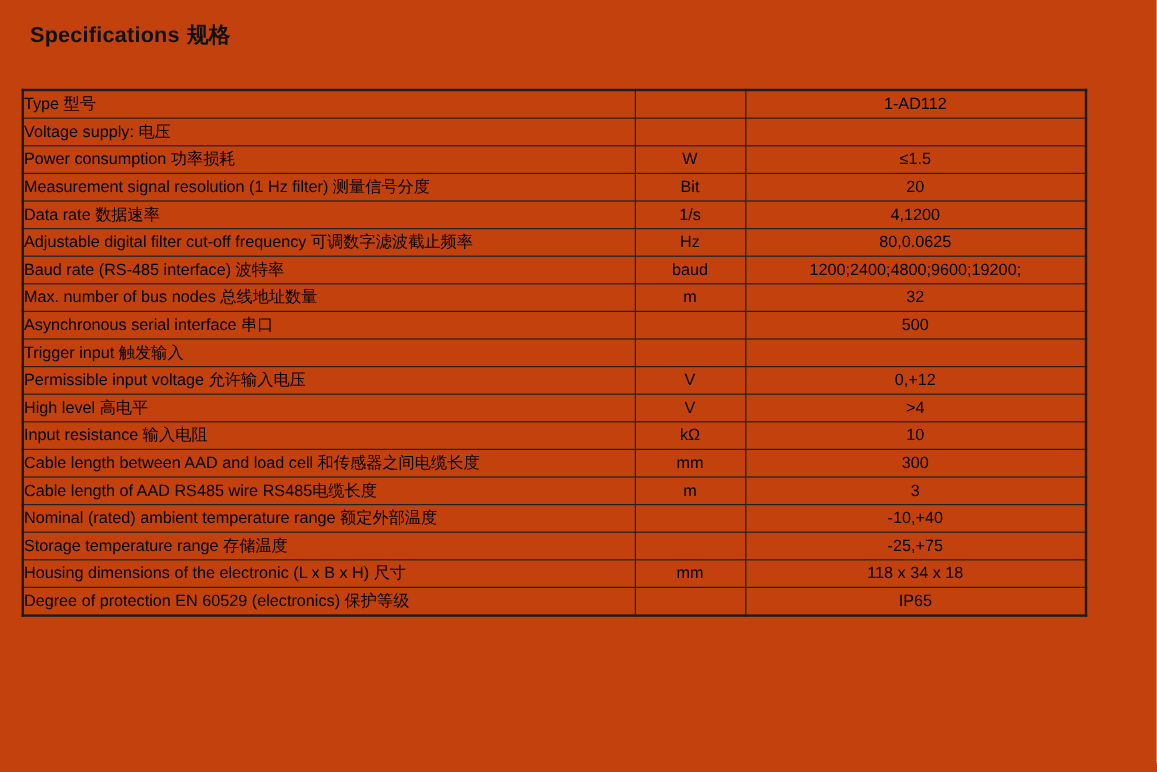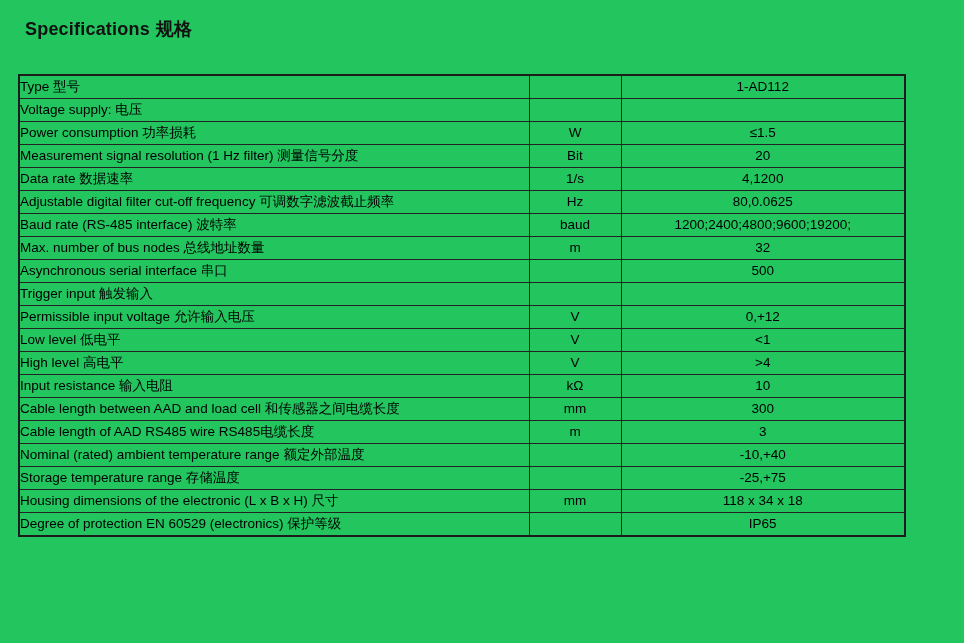--- a/index.html
+++ b/index.html
@@ -9,21 +9,21 @@
     width: 964px;
     height: 643px;
     font-family: "Liberation Sans", sans-serif;
     color: #000000;
     overflow: hidden;
   }
   .page {
     position: relative;
     width: 964px;
     height: 643px;
-    background: #22c55e;
+    background: #c2410c;
   }
   .title {
     position: absolute;
     left: 25px;
     top: 17px;
     margin: 0;
     font-size: 18px;
     font-weight: bold;
     color: #111111;
     letter-spacing: 0.2px;
@@ -128,25 +128,20 @@
           <td class="cell-label">Trigger input 触发输入</td>
           <td class="cell-unit"></td>
           <td class="cell-value"></td>
         </tr>
         <tr>
           <td class="cell-label">Permissible input voltage 允许输入电压</td>
           <td class="cell-unit">V</td>
           <td class="cell-value">0,+12</td>
         </tr>
         <tr>
-          <td class="cell-label">Low level 低电平</td>
-          <td class="cell-unit">V</td>
-          <td class="cell-value">&lt;1</td>
-        </tr>
-        <tr>
           <td class="cell-label">High level 高电平</td>
           <td class="cell-unit">V</td>
           <td class="cell-value">&gt;4</td>
         </tr>
         <tr>
           <td class="cell-label">Input resistance 输入电阻</td>
           <td class="cell-unit">kΩ</td>
           <td class="cell-value">10</td>
         </tr>
         <tr>

